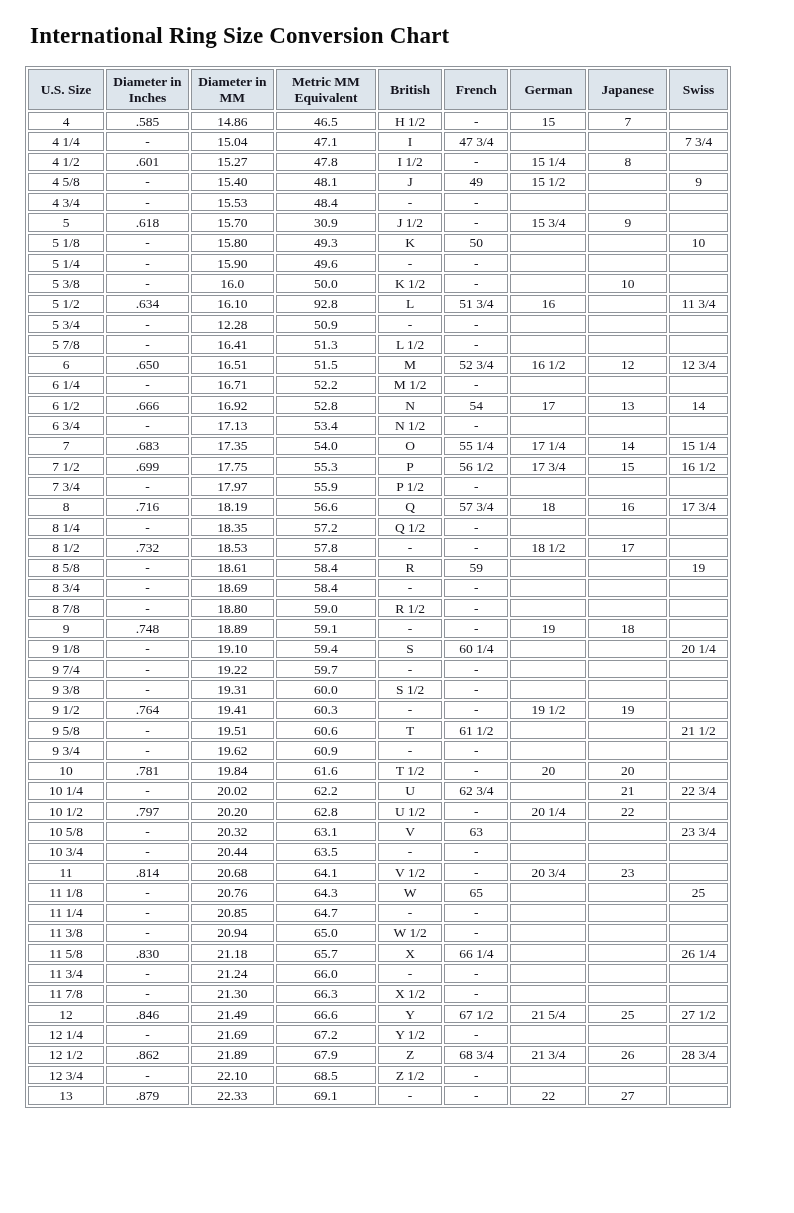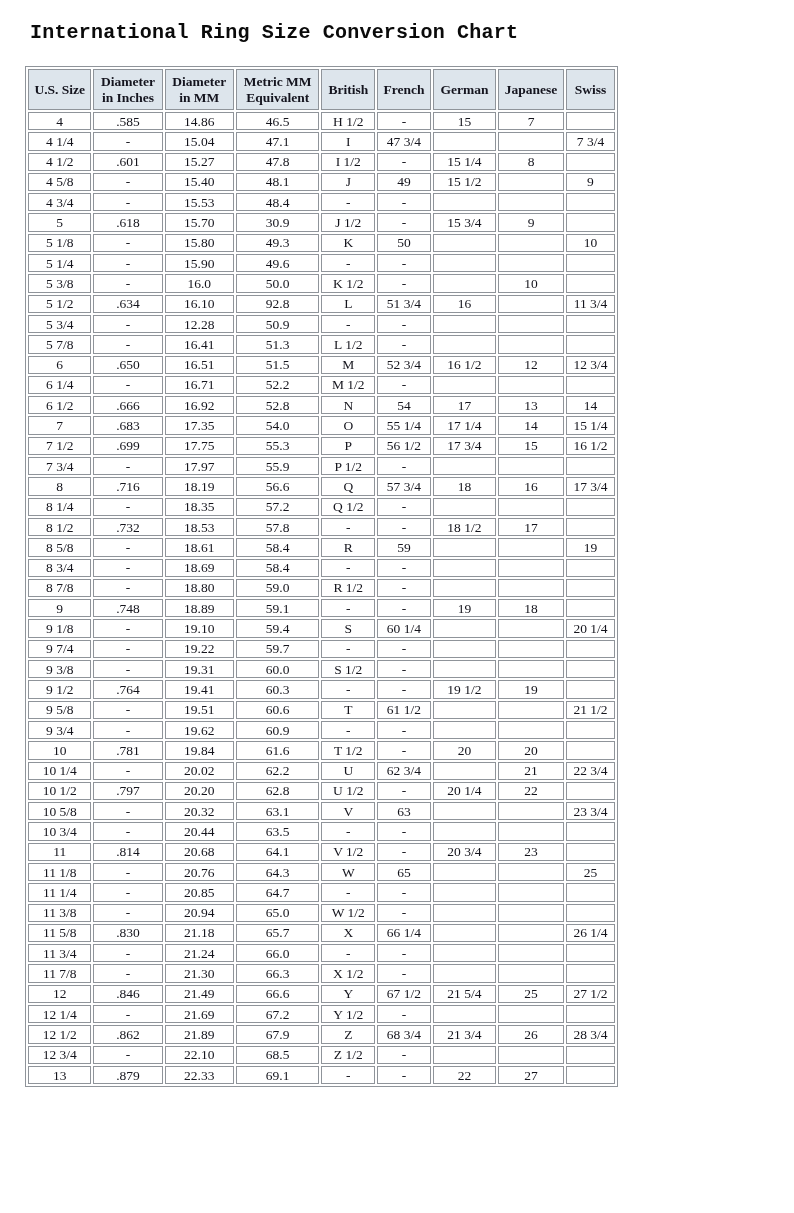--- a/index.html
+++ b/index.html
@@ -12,31 +12,31 @@
     height: 1213px;
     position: relative;
     font-family: "Liberation Serif", "DejaVu Serif", serif;
     color: #14141c;
     overflow: hidden;
   }
   .page-title {
     position: absolute;
     left: 30px;
     top: 8px;
-    font-size: 20px;
+    font-size: 23px;
     font-weight: bold;
     color: #0a0a0a;
     letter-spacing: 0.2px;
-    font-family: Liberation Mono, monospace;
+    font-family: Liberation Serif, serif;
   }
   table.conversion {
     position: absolute;
     left: 25px;
     top: 66px;
-    width: 593px;
+    width: 706px;
     border-collapse: separate;
     border-spacing: 2px;
     background: #ffffff;
     border: 1px solid #8f949a;
     table-layout: fixed;
   }
   table.conversion th,
   table.conversion td {
     border: 1px solid #8f949a;
     text-align: center;
@@ -259,20 +259,31 @@
         <td>.666</td>
         <td>16.92</td>
         <td>52.8</td>
         <td>N</td>
         <td>54</td>
         <td>17</td>
         <td>13</td>
         <td>14</td>
       </tr>
       <tr>
+        <td>6 3/4</td>
+        <td>-</td>
+        <td>17.13</td>
+        <td>53.4</td>
+        <td>N 1/2</td>
+        <td>-</td>
+        <td></td>
+        <td></td>
+        <td></td>
+      </tr>
+      <tr>
         <td>7</td>
         <td>.683</td>
         <td>17.35</td>
         <td>54.0</td>
         <td>O</td>
         <td>55 1/4</td>
         <td>17 1/4</td>
         <td>14</td>
         <td>15 1/4</td>
       </tr>

